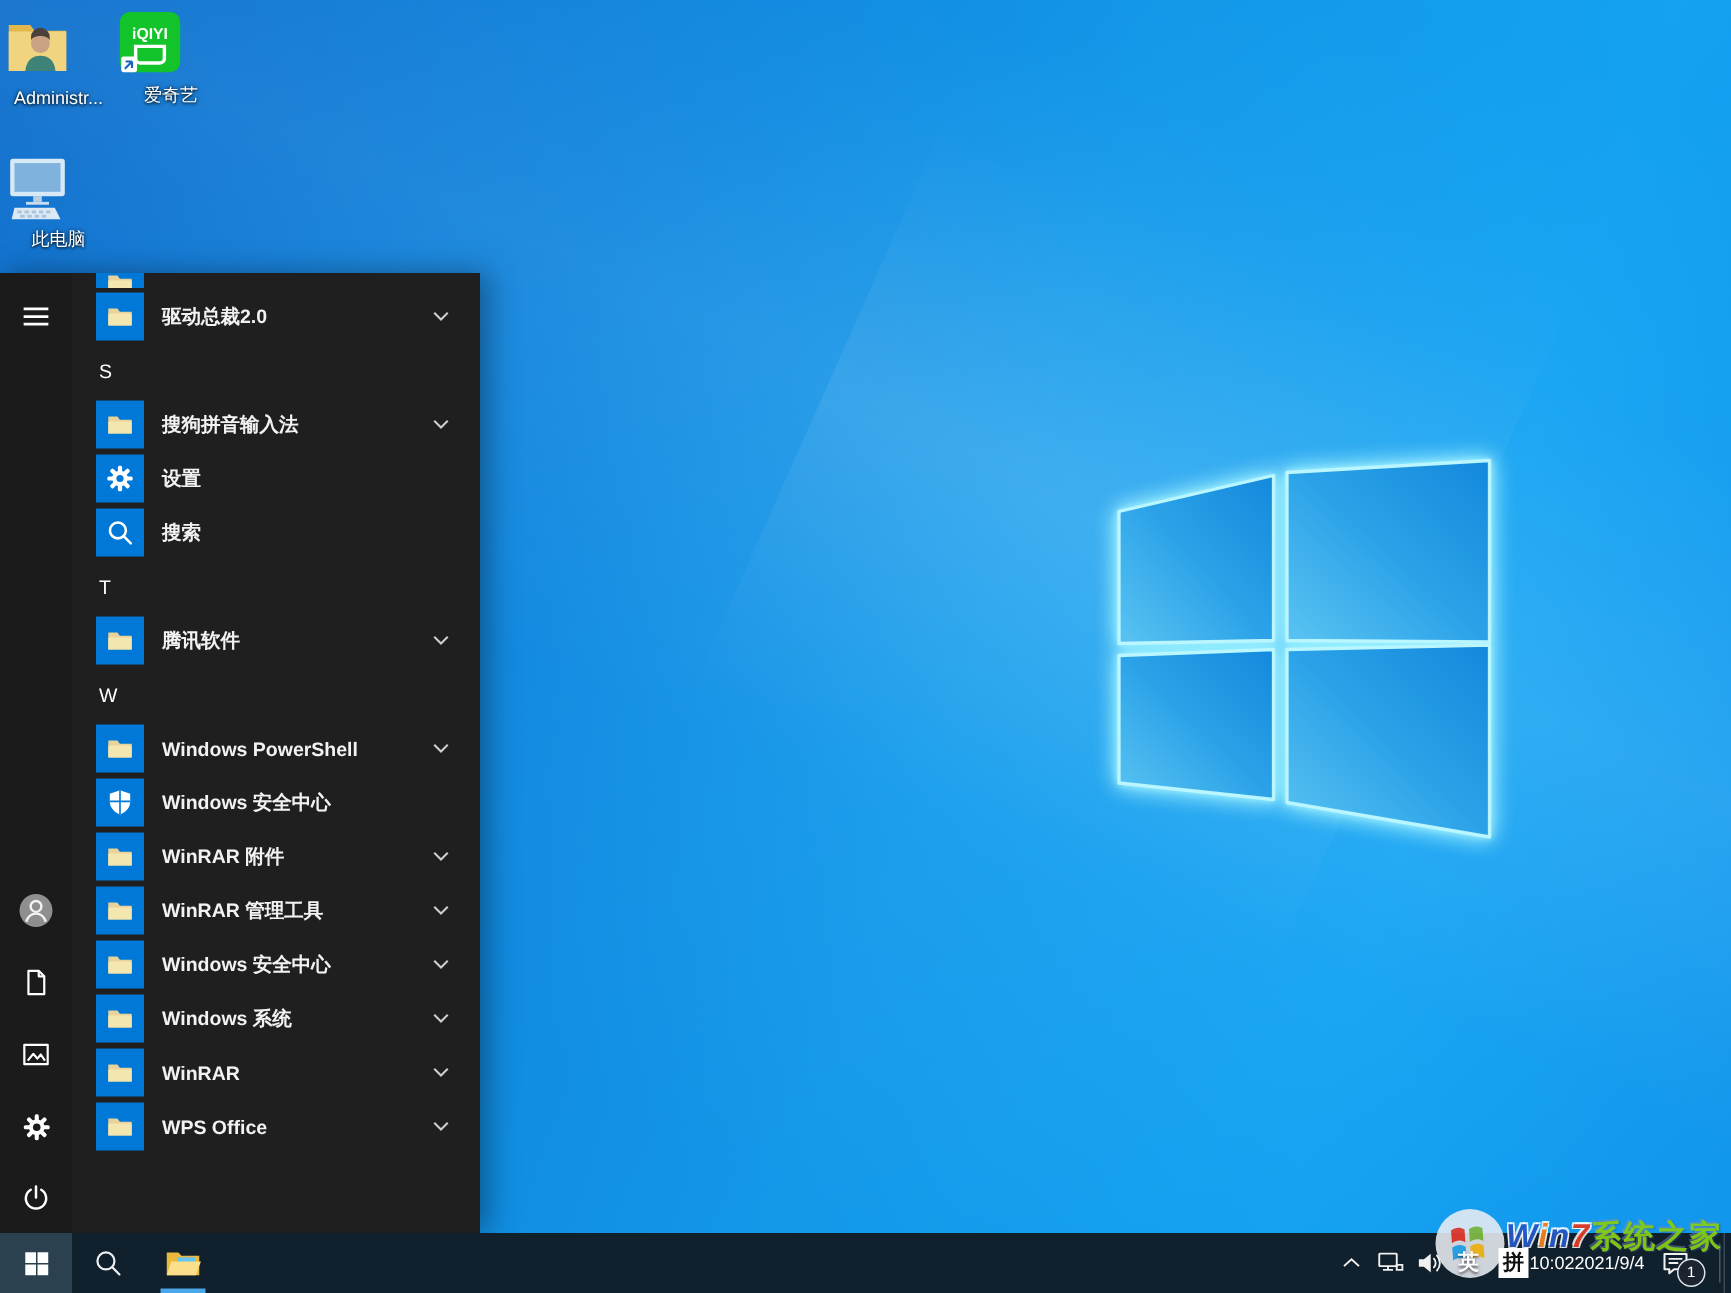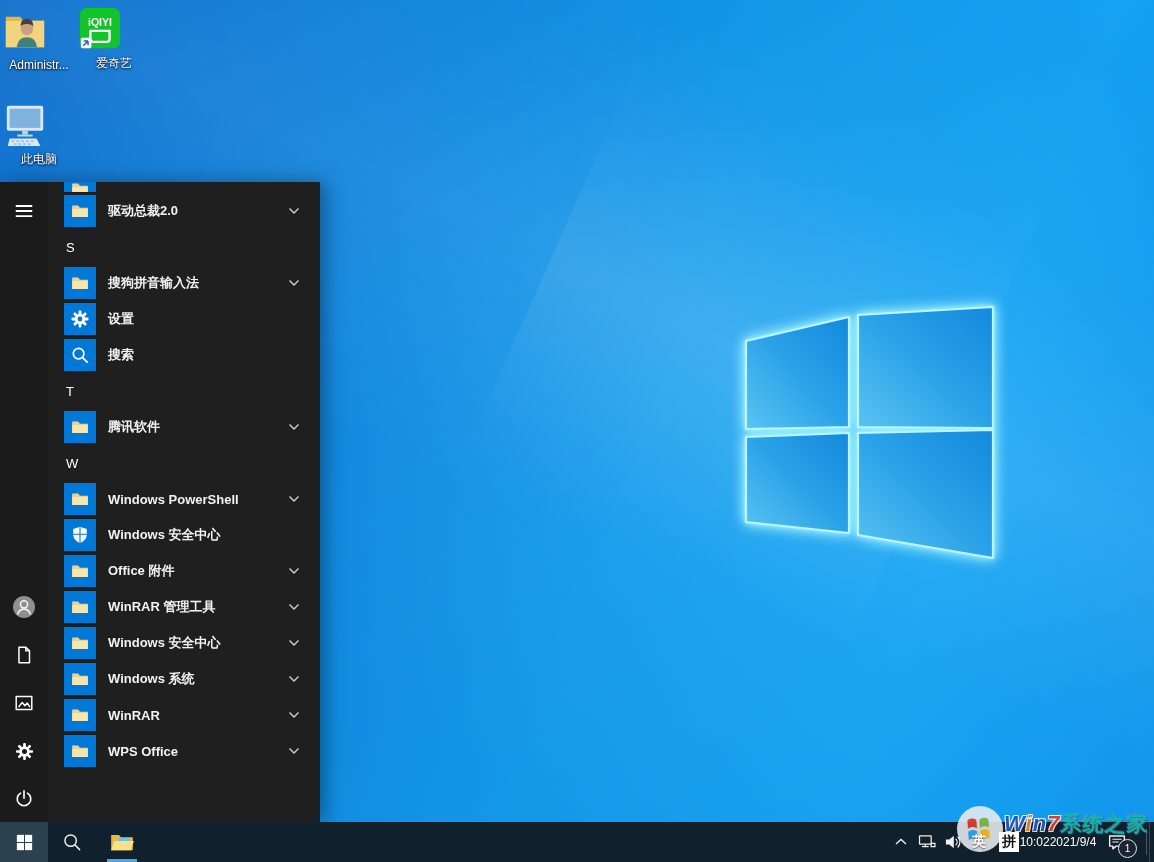--- a/index.html
+++ b/index.html
@@ -319,21 +319,21 @@
           </span>
           <span class="mlabel">Windows 安全中心</span>
         </div>
         <div class="menu-row">
           <span class="tile">
             <svg viewBox="0 0 20 20" width="20" height="20">
               <path d="M2.2 4.6h6l1.7 2.2h7.9V16H2.2z" fill="#e8d49a"></path>
               <path d="M2.2 8h15.6v8H2.2z" fill="#f3e6ae"></path>
             </svg>
           </span>
-          <span class="mlabel">Office 附件</span>
+          <span class="mlabel">WinRAR 附件</span>
           <span class="expander">
             <svg viewBox="0 0 12 8" width="12" height="8" fill="none" stroke="#cfcfcf" stroke-width="1.4">
               <path d="M1.5 1.5L6 6l4.5-4.5"></path>
             </svg>
           </span>
         </div>
         <div class="menu-row">
           <span class="tile">
             <svg viewBox="0 0 20 20" width="20" height="20">
               <path d="M2.2 4.6h6l1.7 2.2h7.9V16H2.2z" fill="#e8d49a"></path>
@@ -411,21 +411,21 @@
     <div id="watermark">
       <svg id="wm-flag" viewBox="0 0 48 48" width="48" height="48">
         <circle cx="24" cy="24" r="23" fill="#e9edf2" opacity="0.93"></circle>
         <g transform="rotate(-4 24 24)">
           <path d="M12 14.5c3-2 6-2 9 0v8.5c-3-2-6-2-9 0z" fill="#e23a2e"></path>
           <path d="M24 14.5c3-2 6-2 9 0v8.5c-3-2-6-2-9 0z" fill="#7eb843"></path>
           <path d="M12 26c3-2 6-2 9 0v8.5c-3-2-6-2-9 0z" fill="#2aa6e8"></path>
           <path d="M24 26c3-2 6-2 9 0v8.5c-3-2-6-2-9 0z" fill="#f6b91f"></path>
         </g>
       </svg>
-      <div id="wm-text"><span id="wm-letters"><span style="color:#2457c5;">W</span><span style="color:#f07f1a;">i</span><span style="color:#2457c5;">n</span><span style="color:#e03c24;">7</span></span><span id="wm-suffix" style="color: #14b8a6;">系统之家</span></div>
+      <div id="wm-text"><span id="wm-letters"><span style="color:#2457c5;">W</span><span style="color:#f07f1a;">i</span><span style="color:#2457c5;">n</span><span style="color:#e03c24;">7</span></span><span id="wm-suffix" style="color: #84cc16;">系统之家</span></div>
     </div>
 
     <button class="tb-btn start">
       <svg viewBox="0 0 20 20" width="17" height="17" fill="#fff">
         <rect x="1" y="1" width="8.4" height="8.4"></rect>
           <rect x="10.6" y="1" width="8.4" height="8.4"></rect>
         <rect x="1" y="10.6" width="8.4" height="8.4"></rect>
           <rect x="10.6" y="10.6" width="8.4" height="8.4"></rect>
       </svg>
     </button>

